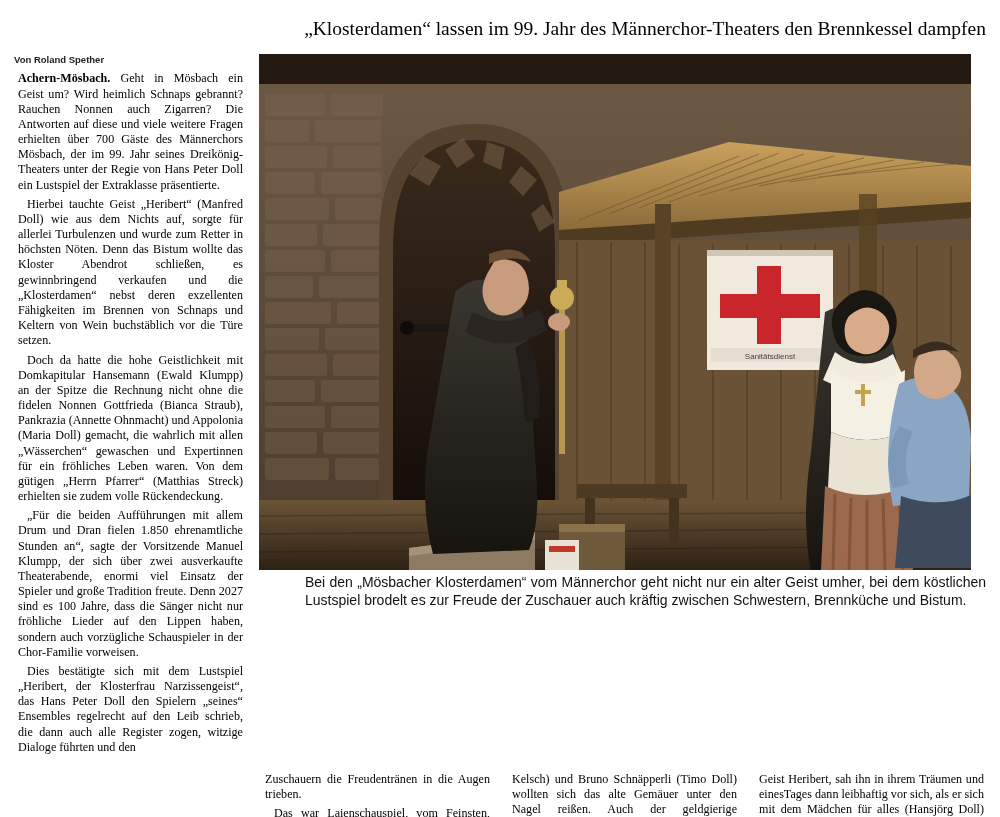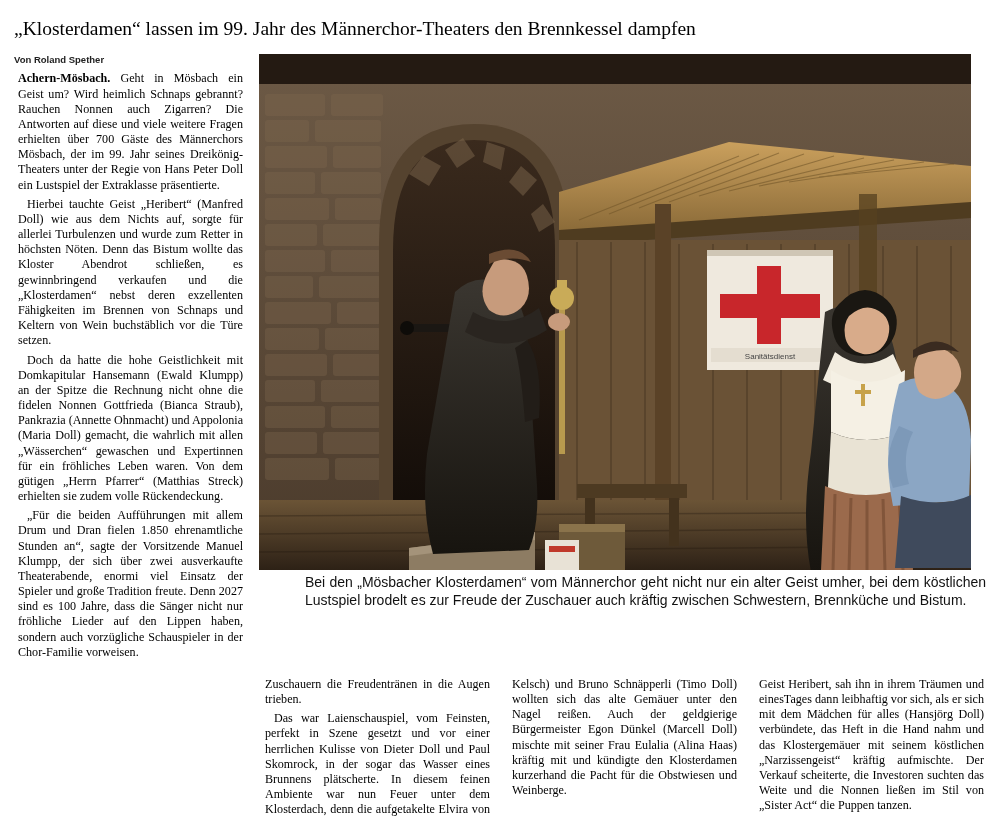--- a/index.html
+++ b/index.html
@@ -24,21 +24,21 @@
   .headline {
     text-align: center;
     font-family: "Liberation Serif", serif;
     font-size: 38px;
     font-weight: 700;
     letter-spacing: -0.2px;
     line-height: 1.05;
     margin: 4px 0 6px 0;
   }
   .subhead {
-    text-align: left;
+    text-align: right;
     font-family: "Liberation Serif", serif;
     font-size: 19.5px;
     font-weight: 400;
     line-height: 1.15;
     margin: 0 0 14px 0;
   }
   .byline {
     font-family: "Liberation Sans", sans-serif;
     font-size: 9.5px;
     font-weight: 700;
@@ -128,20 +128,21 @@
 
   <div class="top-block">
 
     <div class="lead-col">
       <div class="byline">Von Roland Spether</div>
       <div class="col">
         <p class="first"><b>Achern-Mösbach.</b> Geht in Mösbach ein Geist um? Wird heimlich Schnaps gebrannt? Rauchen Nonnen auch Zigarren? Die Antworten auf diese und viele weitere Fragen erhielten über 700 Gäste des Männerchors Mösbach, der im 99. Jahr seines Dreikönig-Theaters unter der Regie von Hans Peter Doll ein Lustspiel der Extraklasse präsentierte.</p>
         <p>Hierbei tauchte Geist „Heribert“ (Manfred Doll) wie aus dem Nichts auf, sorgte für allerlei Turbulenzen und wurde zum Retter in höchsten Nöten. Denn das Bistum wollte das Kloster Abendrot schließen, es gewinnbringend verkaufen und die „Klosterdamen“ nebst deren exzellenten Fähigkeiten im Brennen von Schnaps und Keltern von Wein buchstäblich vor die Türe setzen.</p>
         <p>Doch da hatte die hohe Geistlichkeit mit Domkapitular Hansemann (Ewald Klumpp) an der Spitze die Rechnung nicht ohne die fidelen Nonnen Gottfrieda (Bianca Straub), Pankrazia (Annette Ohnmacht) und Appolonia (Maria Doll) gemacht, die wahrlich mit allen „Wässerchen“ gewaschen und Expertinnen für ein fröhliches Leben waren. Von dem gütigen „Herrn Pfarrer“ (Matthias Streck) erhielten sie zudem volle Rückendeckung.</p>
         <p>„Für die beiden Aufführungen mit allem Drum und Dran fielen 1.850 ehrenamtliche Stunden an“, sagte der Vorsitzende Manuel Klumpp, der sich über zwei ausverkaufte Theaterabende, enormi viel Einsatz der Spieler und große Tradition freute. Denn 2027 sind es 100 Jahre, dass die Sänger nicht nur fröhliche Lieder auf den Lippen haben, sondern auch vorzügliche Schauspieler in der Chor-Familie vorweisen.</p>
+        <p>Dies bestätigte sich mit dem Lustspiel „Heribert, der Klosterfrau Narzissengeist“, das Hans Peter Doll den Spielern „seines“ Ensembles regelrecht auf den Leib schrieb, die dann auch alle Register zogen, witzige Dialoge führten und den</p>
       </div>
     </div>
 
     <div class="photo-wrap">
       <div class="photo">
         <svg width="712" height="516" viewBox="0 0 712 516" xmlns="http://www.w3.org/2000/svg">
           <defs>
             <linearGradient id="wallG" x1="0" y1="0" x2="0" y2="1">
               <stop offset="0%" stop-color="#6d5a46"></stop>
               <stop offset="100%" stop-color="#4a3a2b"></stop>

